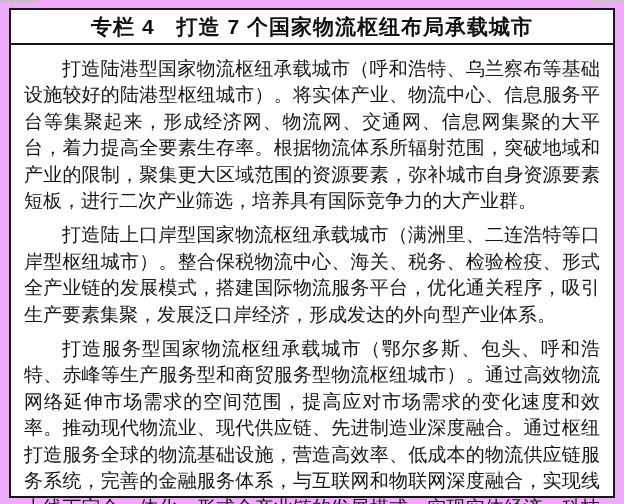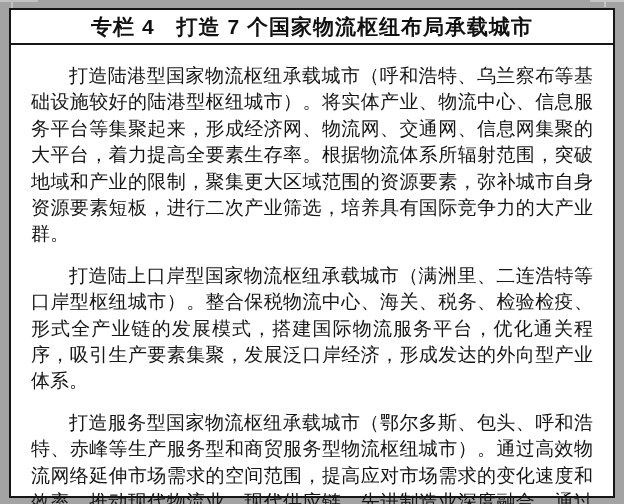--- a/index.html
+++ b/index.html
@@ -11,21 +11,21 @@
     width: 624px;
     height: 504px;
     font-family: "Liberation Sans", sans-serif;
     position: relative;
     overflow: hidden;
   }
   .page {
     position: relative;
     width: 624px;
     height: 504px;
-    background: #a3a3a3;
+    background: #f0abfc;
   }
   
   .artifact-tl {
     position: absolute;
     left: 0;
     top: 0;
     width: 38px;
     height: 2px;
     background: #c2c2c2;
   }
@@ -78,21 +78,21 @@
     overflow: hidden;
   }
   .column-body {
     padding: 3px 5px 0 5px;
     font-size: 19px;
     line-height: 26.4px;
     color: #161616;
     text-align: justify;
   }
   .column-body p {
-    margin: 15px;
+    margin: 8px;
     padding: 0;
     text-indent: 2em;
   }
 </style>
 </head>
 <body>
 
 <div class="page">
   <div class="artifact-tl"></div>
   <div class="artifact-tr"></div>

